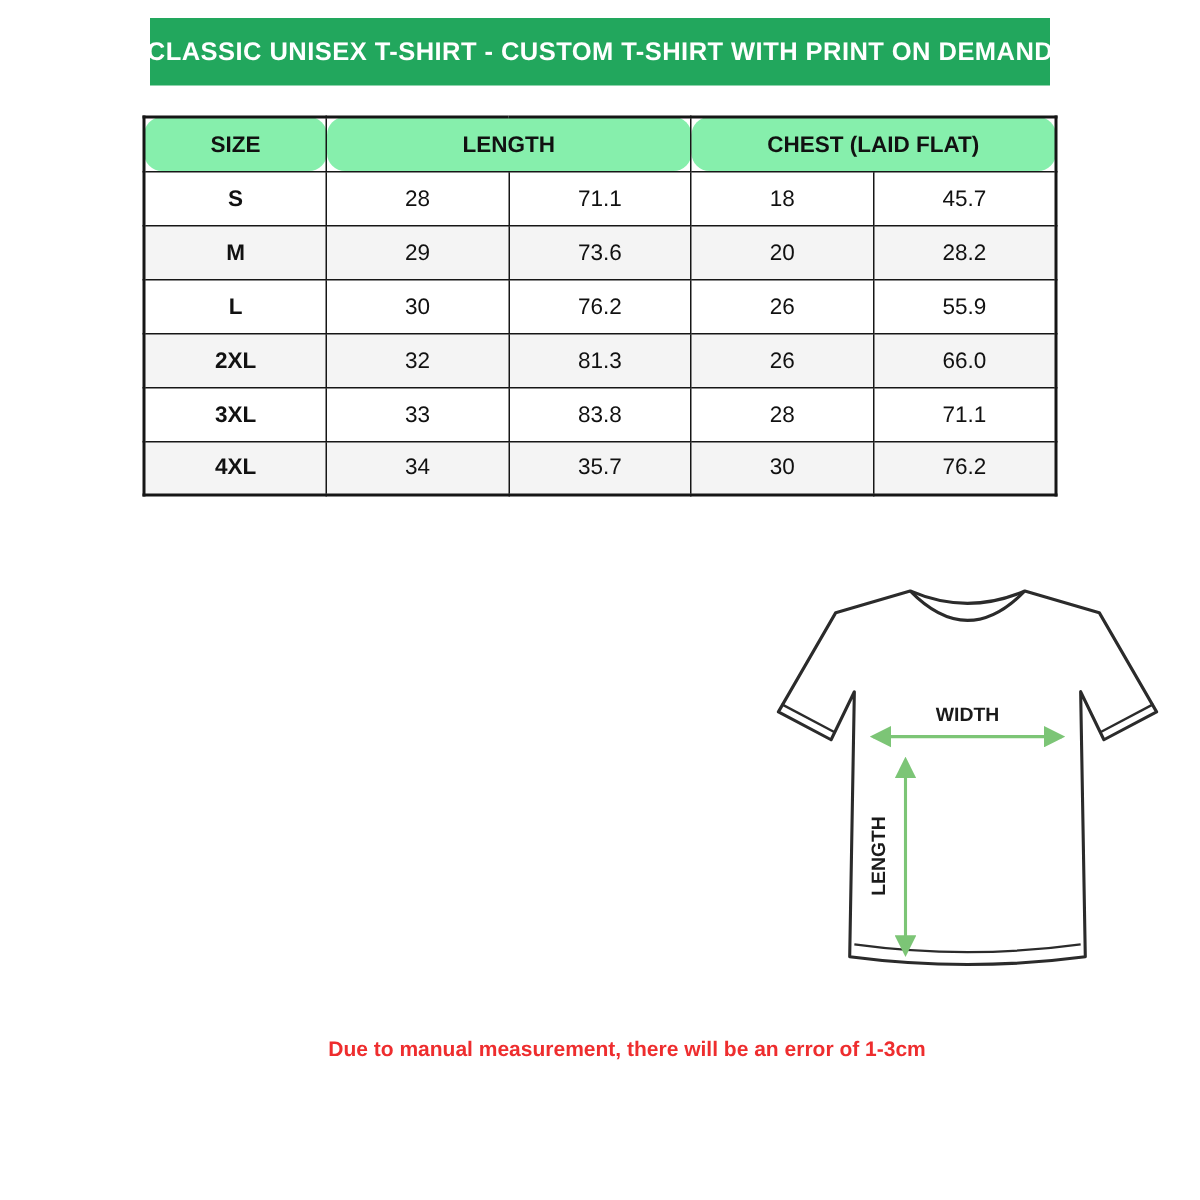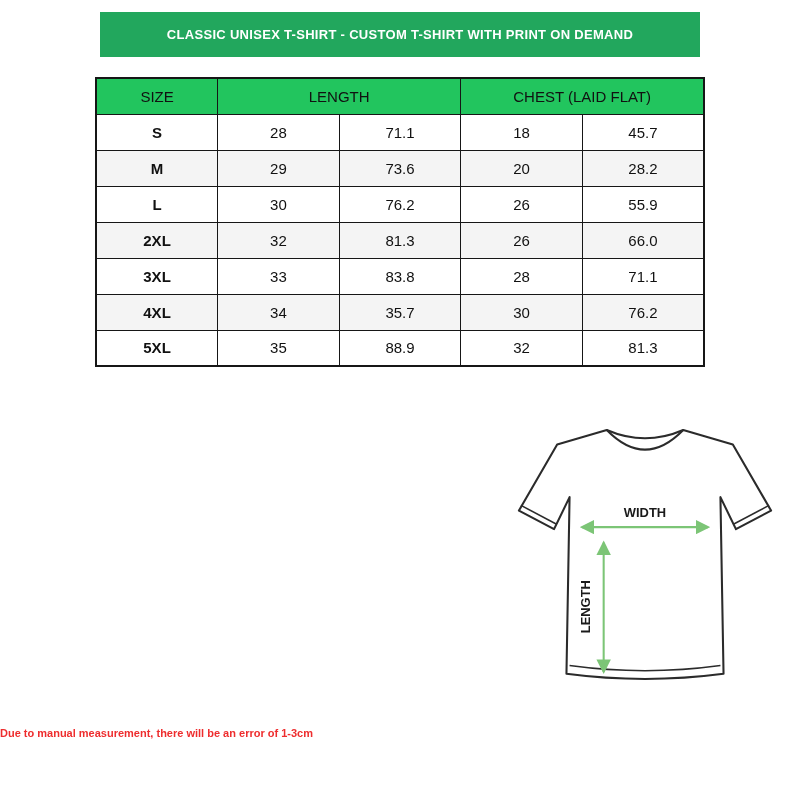--- a/index.html
+++ b/index.html
@@ -6,48 +6,48 @@
   html, body { width: 800px; height: 800px; background: #ffffff; }
   body { font-family: "Liberation Sans", sans-serif; color: #111; }
   .page { width: 800px; height: 800px; padding-top: 12px; overflow: hidden; }
 
   .banner {
     width: 600px; height: 45px; margin: 0 auto;
     background: var(--banner-green, #22a75d);
     display: flex; align-items: center; justify-content: center;
   }
   .banner h1 {
-    color: #ffffff; font-size: 13px; font-weight: bold;
+    color: #ffffff; font-size: 17px; font-weight: bold;
     letter-spacing: 0.3px; white-space: nowrap;
   }
 
   table.size-table {
     width: 610px; margin: 20px auto 0;
     border-collapse: collapse; table-layout: fixed;
     border: 2px solid #161616; font-size: 15px;
   }
   .size-table th, .size-table td {
     border: 1px solid #161616; text-align: center;
     height: 36px; padding: 2px 4px; vertical-align: middle;
   }
-  .size-table th { background: #22c55e; font-weight: normal; font-size: 15px; }
+  .size-table th { background: #86efac; font-weight: bold; font-size: 15px; border-radius: 12px; }
   .size-table td:first-child { font-weight: bold; }
   .size-table tbody tr:nth-child(even) { background: #f4f4f4; }
 
   .diagram { margin-top: 40px; text-align: right; line-height: 0; }
   .diagram svg { display: inline-block; }
   .diagram text {
     font-family: "Liberation Sans", sans-serif;
     font-weight: bold; fill: #1a1a1a;
   }
 
   .note {
-    margin-top: 24px; 
+    margin-top: 24px; text-align: center;
     color: var(--note-red, #ee2d2e);
-    font-weight: bold; font-size: 11px;
+    font-weight: bold; font-size: 14px; margin-left: 36px;
   }
 </style>
 </head>
 <body>
 
 <div class="page">
 
   <header class="banner">
     <h1>CLASSIC UNISEX T-SHIRT - CUSTOM T-SHIRT WITH PRINT ON DEMAND</h1>
   </header>
@@ -96,27 +96,20 @@
           <td>28</td>
           <td>71.1</td>
         </tr>
         <tr>
           <td>4XL</td>
           <td>34</td>
           <td>35.7</td>
           <td>30</td>
           <td>76.2</td>
         </tr>
-        <tr>
-          <td>5XL</td>
-          <td>35</td>
-          <td>88.9</td>
-          <td>32</td>
-          <td>81.3</td>
-        </tr>
       </tbody>
   </table>
 
   <div class="diagram">
     <svg width="310" height="296" viewBox="0 0 300 286">
       <defs>
         <marker id="ah" viewBox="0 0 10 10" refX="8.5" refY="5" markerWidth="7" markerHeight="7" orient="auto-start-reverse">
           <path d="M0,0 L10,5 L0,10 z" fill="#7cc576"></path>
         </marker>
       </defs>

